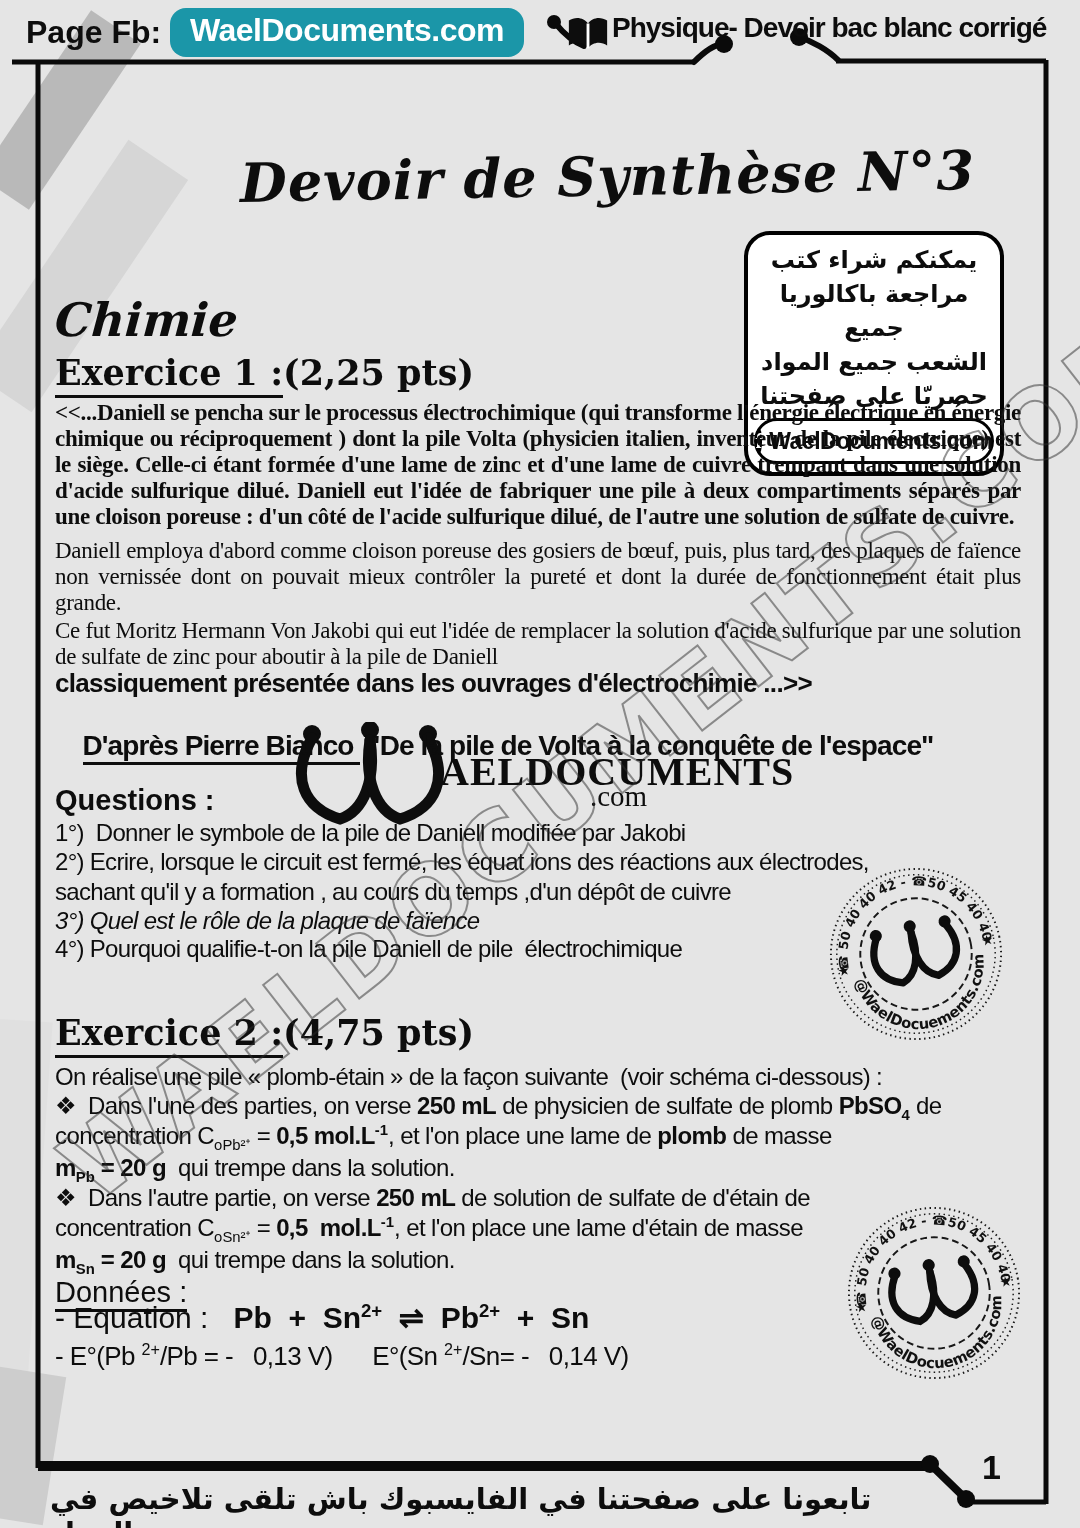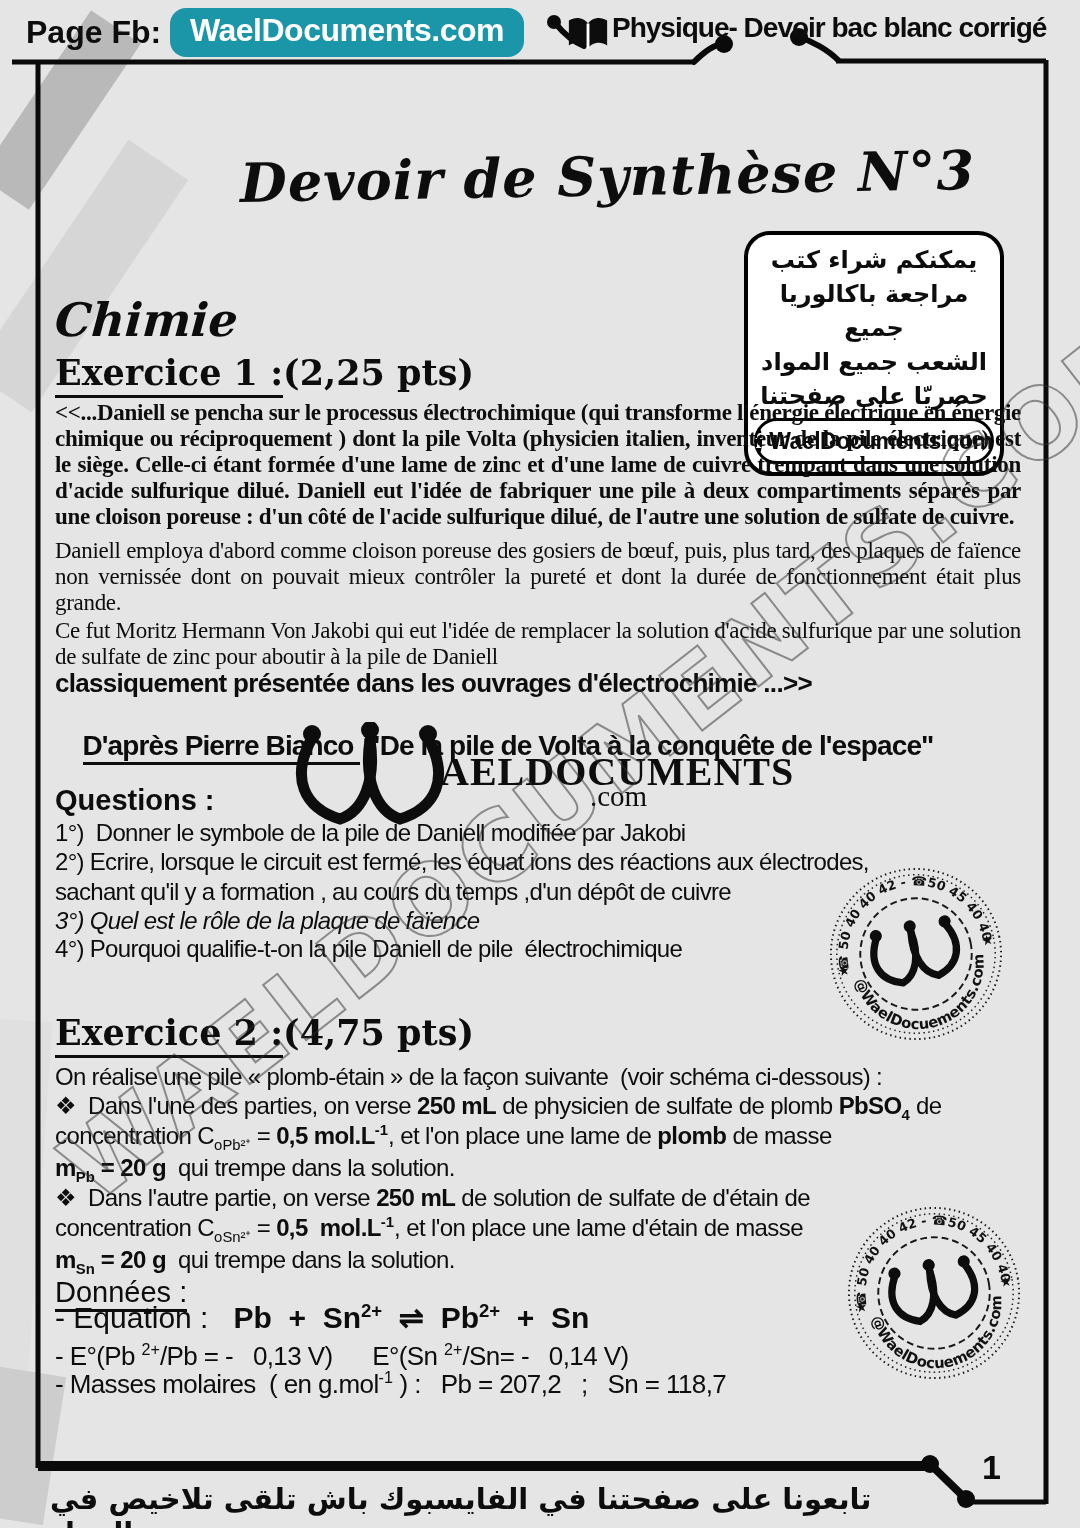--- a/index.html
+++ b/index.html
@@ -199,21 +199,20 @@
   <div class="abs rich" style="left:55px;top:1154px;"><span style="font-weight: 700;">m</span><sub style="font-weight: 700;">Pb</sub><span style="font-weight: 700;"> = 20 g</span><span>  qui trempe dans la solution.</span></div>
   <div class="abs rich" style="left:55px;top:1184px;"><span>❖  Dans l'autre partie, on verse </span><span style="font-weight: 700;">250 mL</span><span> de solution de sulfate de d'étain de</span></div>
   <div class="abs rich" style="left:55px;top:1214px;"><span>concentration C</span><sub>oSn²⁺</sub><span> = </span><span style="font-weight: 700;">0,5  mol.L</span><sup style="font-weight: 700;">-1</sup><span>, et l'on place une lame d'étain de masse</span></div>
   <div class="abs rich" style="left:55px;top:1246px;"><span style="font-weight: 700;">m</span><sub style="font-weight: 700;">Sn</sub><span style="font-weight: 700;"> = 20 g</span><span>  qui trempe dans la solution.</span></div>
 
   <div id="donnees" class="abs" style="left:55px;top:1276px;">
     <span>Données :</span>
   </div>
   <div id="equation" class="abs rich" style="left:55px;top:1300px;"><span>- Equation :   </span><span style="font-weight: 700;">Pb  +  Sn</span><sup style="font-weight: 700;">2+</sup><span style="font-weight: 700;">  ⇌  </span><span style="font-weight: 700;">Pb</span><sup style="font-weight: 700;">2+</sup><span style="font-weight: 700;">  +  Sn</span></div>
   <div class="abs rich" style="left:55px;top:1340px;font-size:26px;"><span>- E°(Pb </span><sup>2+</sup><span>/Pb = -   0,13 V)      E°(Sn </span><sup>2+</sup><span>/Sn= -   0,14 V)</span></div>
-  <div class="abs rich" style="left:55px;top:1368px;font-size:26px;"><span>- Masses molaires  ( en g.mol</span><sup>-1</sup><span> ) :   Pb = 207,2   ;   Sn = 118,7</span></div>
 
   <svg class="stamp" style="left:846px;top:1205px;transform:rotate(-10deg);" viewBox="0 0 180 180">
     <defs>
       <path id="ta2" d="M20,90 A70,70 0 0 1 160,90"></path>
       <path id="ba2" d="M23,100 A67,67 0 0 0 157,100"></path>
     </defs>
     <circle cx="90" cy="90" r="87" fill="none" stroke="#181818" stroke-width="2" stroke-dasharray="1.5,3.5"></circle>
     <circle cx="90" cy="90" r="81" fill="none" stroke="#181818" stroke-width="1.5" stroke-dasharray="1.5,3.5"></circle>
     <circle cx="90" cy="90" r="57" fill="none" stroke="#181818" stroke-width="2" stroke-dasharray="7,4"></circle>
     <text font-family="DejaVu Sans" font-size="13" font-weight="700" fill="#111">

